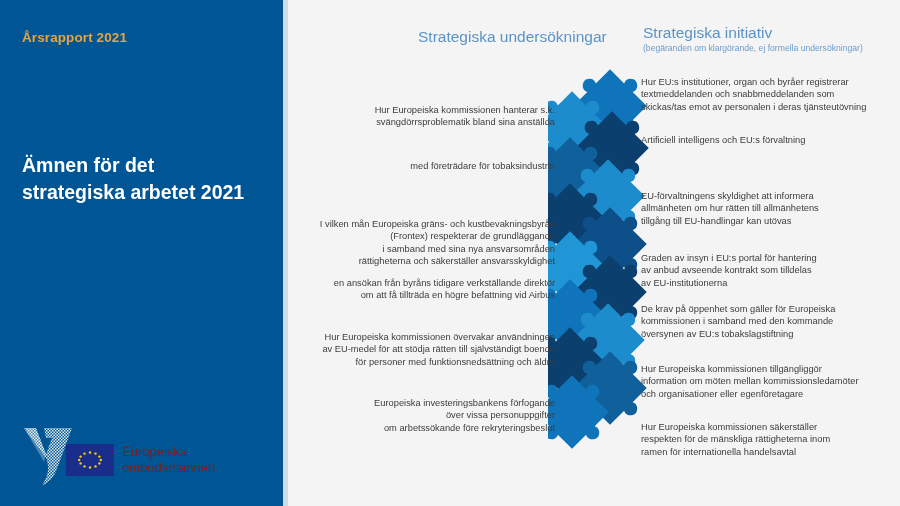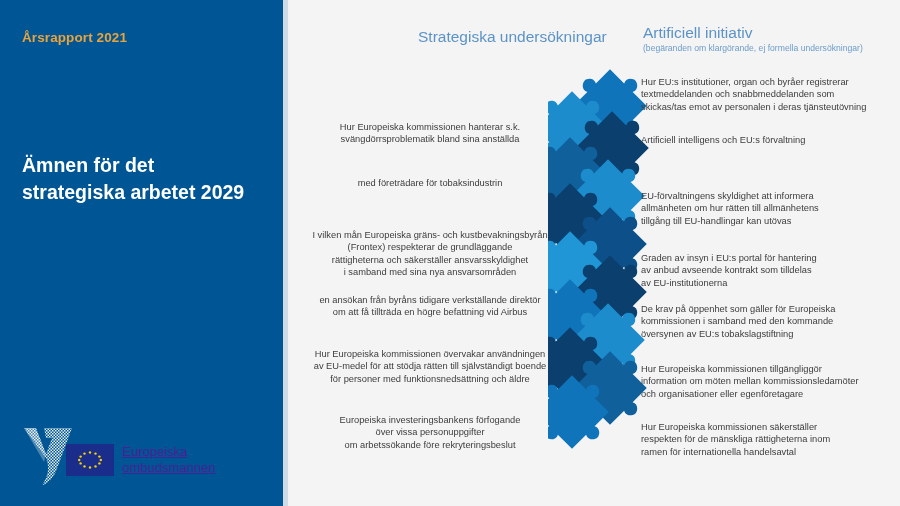--- a/index.html
+++ b/index.html
@@ -32,38 +32,38 @@
 
   
   .logo-wrap{position:absolute;left:22px;top:424px;width:240px;height:62px;}
   .logo-mark{position:absolute;left:0;top:0;width:52px;height:62px;}
   .eu-flag{
     position:absolute;left:44px;top:20px;width:48px;height:32px;
     background:#1b2d8a;border:0;
   }
   .logo-text{
     position:absolute;left:100px;top:20px;
-    color:#4c1d95;font-size:13px;line-height:16px;text-decoration:underline;
+    color:#7f1d1d;font-size:13px;line-height:16px;
   }
   .logo-text span{display:block;}
 
   
   .col-head{position:absolute;color:#5b93c7;}
   .head-left{left:373px;top:28px;font-size:15.5px;margin-left:45px;}
   .head-right{left:643px;top:24px;font-size:15.5px;}
   .head-right-sub{
     position:absolute;left:643px;top:43px;
     color:#6b9ccb;font-size:8.6px;line-height:11px;
   }
 
   
   .item{
     position:absolute;color:#3c3c3c;font-size:9.3px;line-height:12.4px;
   }
-  .item-left{text-align:center;width:250px;left:305px;margin-top:17px;}
+  .item-left{text-align:right;width:250px;left:305px;}
   .item-right{text-align:left;width:262px;left:641px;}
   .item p{margin:0;}
 
   
   .puzzle-strip{
     position:absolute;left:548px;top:52px;width:104px;height:442px;
   }
   .puzzle-strip svg{display:block;}
 </style>
 </head>
@@ -71,21 +71,21 @@
 
 <div id="page">
 
   <div class="left-panel"></div>
   <div class="left-edge"></div>
 
   <div class="report-label">Årsrapport 2021</div>
 
   <div class="main-title">
     <span>Ämnen för det</span>
-    <span>strategiska arbetet 2029</span>
+    <span>strategiska arbetet 2021</span>
   </div>
 
   <div class="logo-wrap">
     <svg class="logo-mark" viewBox="0 0 52 62">
       <defs>
         <pattern id="hatch" width="3" height="3" patternUnits="userSpaceOnUse">
           <rect width="3" height="3" fill="#005694"></rect>
           <rect width="1.5" height="1.5" fill="#e6eef5"></rect>
           <rect x="1.5" y="1.5" width="1.5" height="1.5" fill="#e6eef5"></rect>
         </pattern>
@@ -112,21 +112,21 @@
         </g>
       </svg>
     </div>
     <div class="logo-text">
       <span>Europeiska</span>
       <span>ombudsmannen</span>
     </div>
   </div>
 
   <div class="col-head head-left">Strategiska undersökningar</div>
-  <div class="col-head head-right">Artificiell initiativ</div>
+  <div class="col-head head-right">Strategiska initiativ</div>
   <div class="head-right-sub">(begäranden om klargörande, ej formella undersökningar)</div>
 
   <div class="puzzle-strip">
     <svg width="104" height="442" viewBox="0 0 104 442">
       <defs>
 
         <path id="pz" d="
           M 8,8
           L 28,8
           C 25,2 31,-2 34,-2
@@ -194,25 +194,25 @@
     </svg>
   </div>
 
   <div class="item item-left" style="top:104px">
     <p>Hur Europeiska kommissionen hanterar s.k.</p>
     <p>svängdörrsproblematik bland sina anställda</p>
   </div>
   <div class="item item-left" style="top:160px">
     <p>med företrädare för tobaksindustrin</p>
   </div>
-  <div class="item item-left" style="top:212px">
+  <div class="item item-left" style="top:218px">
     <p>I vilken mån Europeiska gräns- och kustbevakningsbyrån</p>
     <p>(Frontex) respekterar de grundläggande</p>
+    <p>i samband med sina nya ansvarsområden</p>
     <p>rättigheterna och säkerställer ansvarsskyldighet</p>
-    <p>i samband med sina nya ansvarsområden</p>
   </div>
   <div class="item item-left" style="top:277px">
     <p>en ansökan från byråns tidigare verkställande direktör</p>
     <p>om att få tillträda en högre befattning vid Airbus</p>
   </div>
   <div class="item item-left" style="top:331px">
     <p>Hur Europeiska kommissionen övervakar användningen</p>
     <p>av EU-medel för att stödja rätten till självständigt boende</p>
     <p>för personer med funktionsnedsättning och äldre</p>
   </div>

